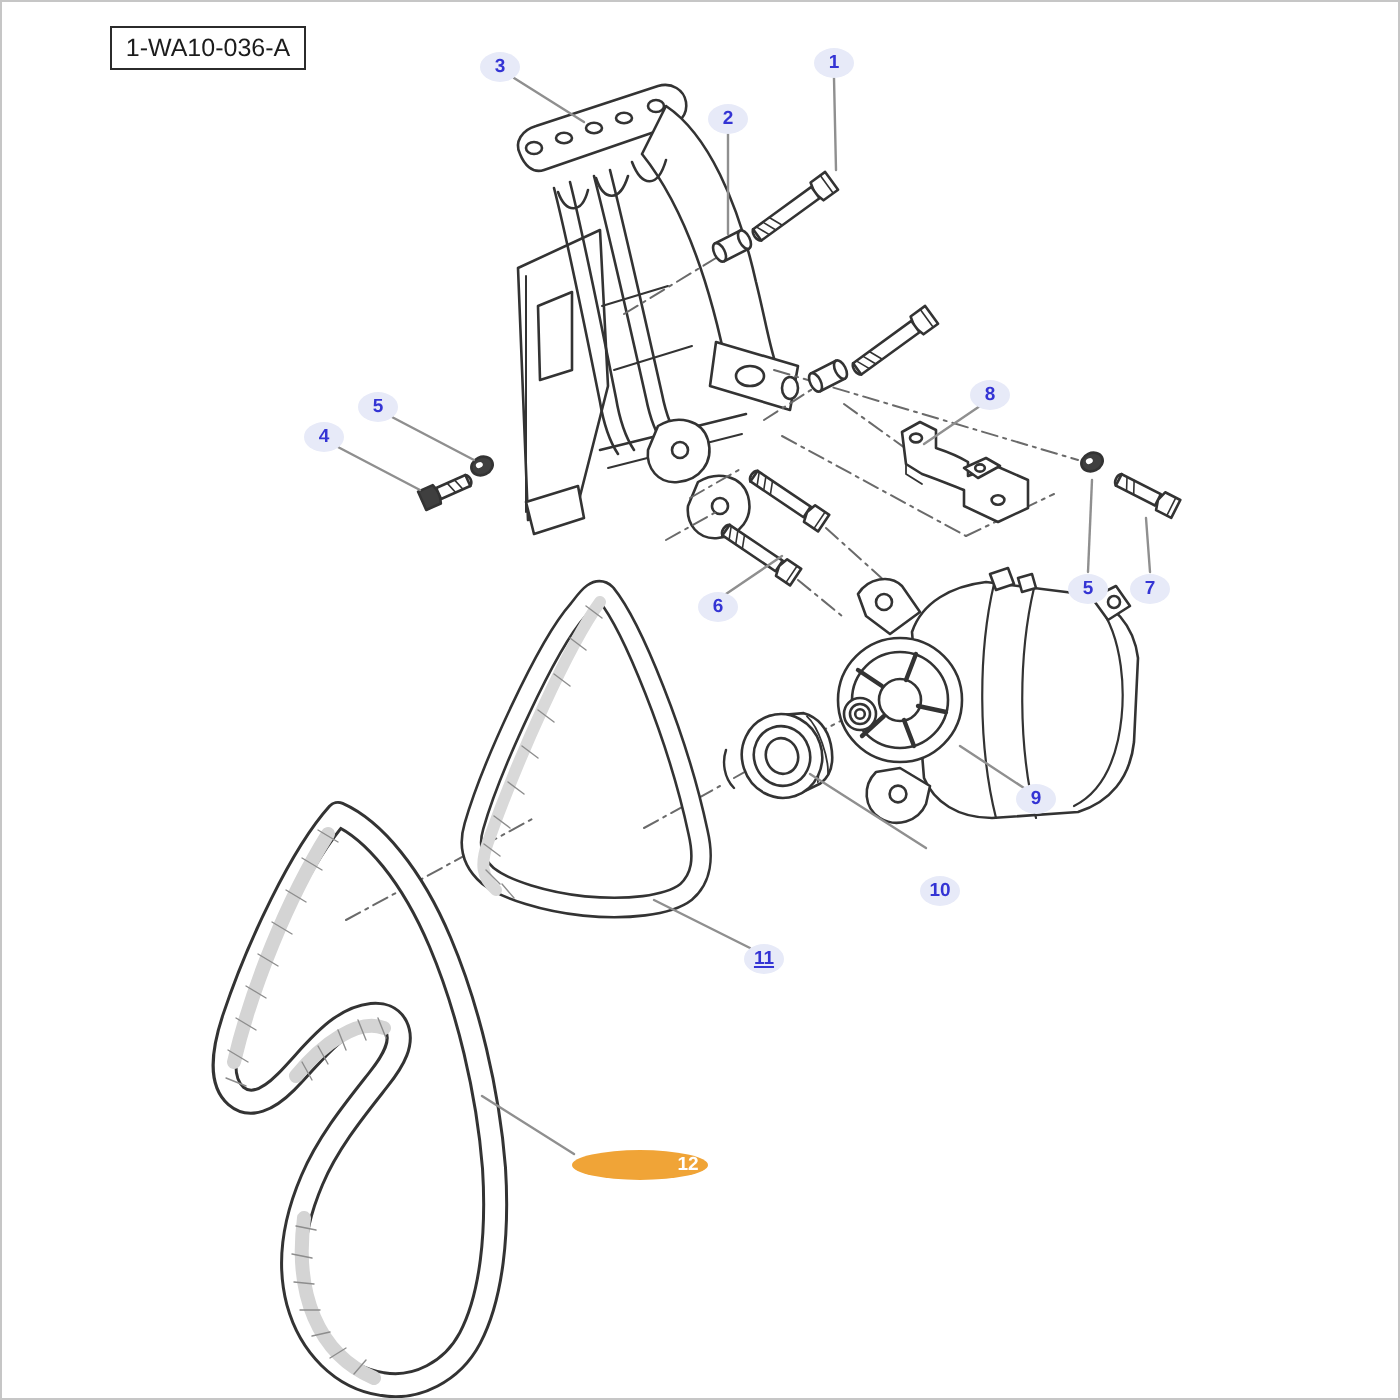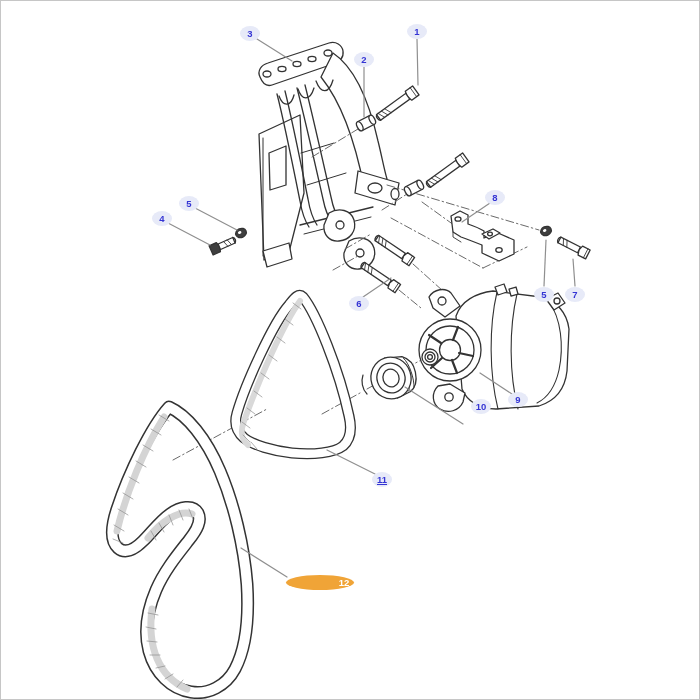--- a/index.html
+++ b/index.html
@@ -232,29 +232,30 @@
           <line x1="543" y1="285" x2="545" y2="239"></line>
           <line x1="574" y1="285" x2="572" y2="258"></line>
           <line x1="511" y1="393" x2="479" y2="372"></line>
           <line x1="462" y1="423" x2="404" y2="386"></line>
           <line x1="374" y1="473" x2="326" y2="449"></line>
           <line x1="286" y1="576" x2="240" y2="547"></line>
         </g>
     </g>
   </svg>
 
+  <div class="label-box">1-WA10-036-A</div>
 
   <div id="callout-layer">
       <div class="callout normal" style="left: 239px; top: 24.5px;">3</div>
       <div class="callout normal" style="left: 406px; top: 22.5px;">1</div>
       <div class="callout normal" style="left: 353px; top: 50.5px;">2</div>
       <div class="callout normal" style="left: 151px; top: 209.5px;">4</div>
       <div class="callout normal" style="left: 178px; top: 194.5px;">5</div>
       <div class="callout normal" style="left: 348px; top: 294.5px;">6</div>
       <div class="callout normal" style="left: 484px; top: 188.5px;">8</div>
       <div class="callout normal" style="left: 533px; top: 285.5px;">5</div>
       <div class="callout normal" style="left: 564px; top: 285.5px;">7</div>
       <div class="callout normal" style="left: 507px; top: 390.5px;">9</div>
-      <div class="callout normal" style="left: 459px; top: 398px; margin-left: 11px;">10</div>
+      <div class="callout normal" style="left: 459px; top: 437px;">10</div>
       <div class="callout normal" style="left: 371px; top: 470.5px; text-decoration: underline;">11</div>
       <div class="callout highlight" style="left: 285px; top: 573.5px; padding-left: 48px;">12</div>
     </div>
 </div>
 
 </body></html>

